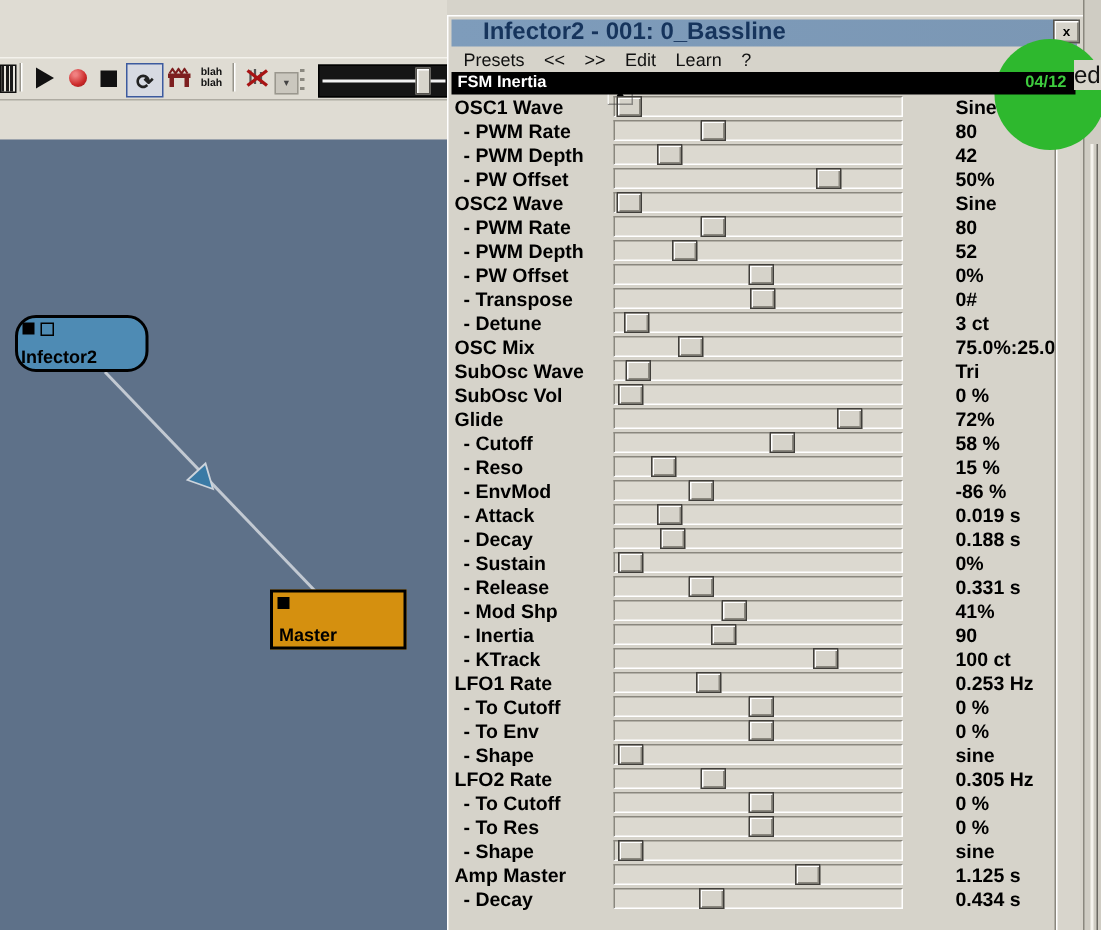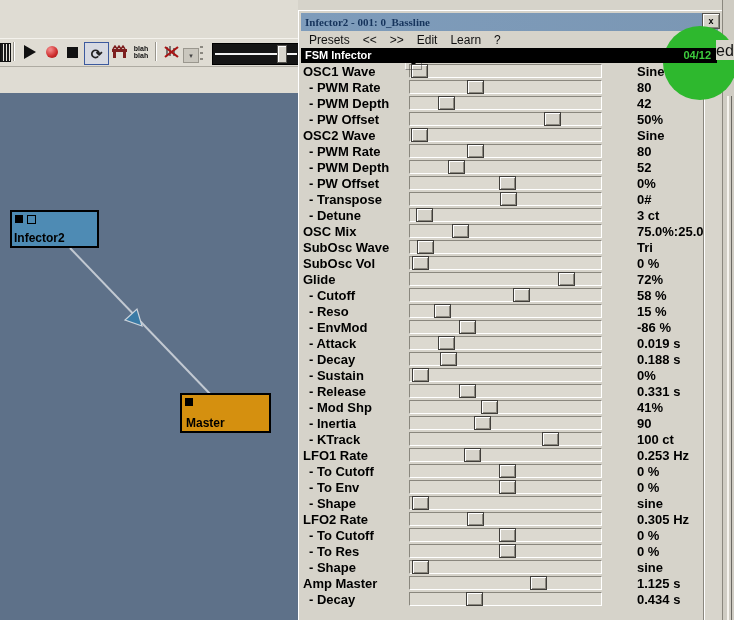--- a/index.html
+++ b/index.html
@@ -26,32 +26,32 @@
     font-size:7px;color:#444;line-height:5px;flex-direction:column;}
   .grip{position:absolute;left:200px;top:7px;width:3px;height:16px;
     background:repeating-linear-gradient(#8a8880 0 2px,transparent 2px 6px);}
   .tslider{position:absolute;left:212px;top:4px;width:86px;height:20px;background:#151515;border:1px solid #000;}
   .tslider .groove{position:absolute;left:2px;right:2px;top:9px;height:2px;background:#f2f2f2;}
   .tslider .handle{position:absolute;top:1px;width:8px;height:16px;background:#d8d5cc;
     border:1px solid #55534e;box-shadow:inset 1px 1px 0 #fff;}
   
   .canvas{position:absolute;left:0;top:93px;width:298px;height:527px;background:#5e7189;}
   .machine{position:absolute;border:2px solid #000;color:#000;font-weight:bold;font-size:12px;}
-  .machine-infector{left:10px;top:117px;width:85px;height:34px;background:#4e8bb4;}
+  .machine-infector{left:10px;top:117px;width:85px;height:34px;background:#4e8bb4;border-radius:14px;}
   .machine-master{left:180px;top:300px;width:87px;height:36px;background:#d5900f;}
   .msq{position:absolute;top:3px;width:8px;height:8px;}
   .msq.filled{left:3px;background:#000;}
   .msq.hollow{left:15px;background:transparent;border:1px solid #000;width:7px;height:7px;}
   .mlabel{position:absolute;left:2px;bottom:1px;white-space:nowrap;}
   
   .pwin{position:absolute;left:298px;top:10px;width:424px;height:610px;background:#d6d3ca;
     border-left:1px solid #fff;border-top:1px solid #fff;border-right:2px solid #6b6963;overflow:hidden;}
   .titlebar{position:absolute;left:2px;top:2px;width:417px;height:18px;
     background:linear-gradient(90deg,#7e9cbb,#7b97b4);display:flex;align-items:center;}
-  .titletext{font-size:11px;font-weight:bold;color:#16345c;padding-left:4px;white-space:nowrap;font-family:Liberation Serif, serif;}
+  .titletext{font-size:16px;font-weight:bold;color:#16345c;padding-left:21px;white-space:nowrap;}
   .closebtn{position:absolute;right:3px;top:2px;width:16px;height:14px;background:#d6d3ca;
     border:1px solid #55534e;box-shadow:inset 1px 1px 0 #fff,inset -1px -1px 0 #8a877e;
     font-size:9px;font-weight:bold;color:#000;display:flex;align-items:center;justify-content:center;line-height:1;}
   .menubar{position:absolute;left:2px;top:20px;width:417px;height:17px;display:flex;align-items:center;}
   .menuitem{font-size:12px;color:#111;margin-left:13px;white-space:nowrap;}
   .menuitem:first-child{margin-left:8px;}
   .fsmheader{position:absolute;left:2px;top:37px;width:416px;height:15px;background:#000;z-index:50;}
   .fsmtitle{position:absolute;left:4px;top:1px;font-size:11px;font-weight:bold;color:#fff;white-space:nowrap;}
   .fsmbadge{position:absolute;right:6px;top:1px;font-size:11px;font-weight:bold;color:#3ecc3e;}
   .paramlist{position:absolute;left:0;top:52px;width:424px;}
@@ -154,21 +154,21 @@
     </div>
   <div class="menubar">
     <span class="menuitem">Presets</span>
     <span class="menuitem">&lt;&lt;</span>
     <span class="menuitem">&gt;&gt;</span>
     <span class="menuitem">Edit</span>
     <span class="menuitem">Learn</span>
     <span class="menuitem">?</span>
   </div>
   <div class="fsmheader">
-    <span class="fsmtitle">FSM Infector</span>
+    <span class="fsmtitle">FSM Inertia</span>
     <span class="fsmbadge">04/12</span>
   </div>
   <div class="paramlist">
   <div class="prow">
     <span class="plabel">OSC1 Wave</span>
     <div class="ptrack">
       <div class="pthumb" style="left: 1px;"></div>
     </div>
     <span class="pval">Sine</span>
   </div>

